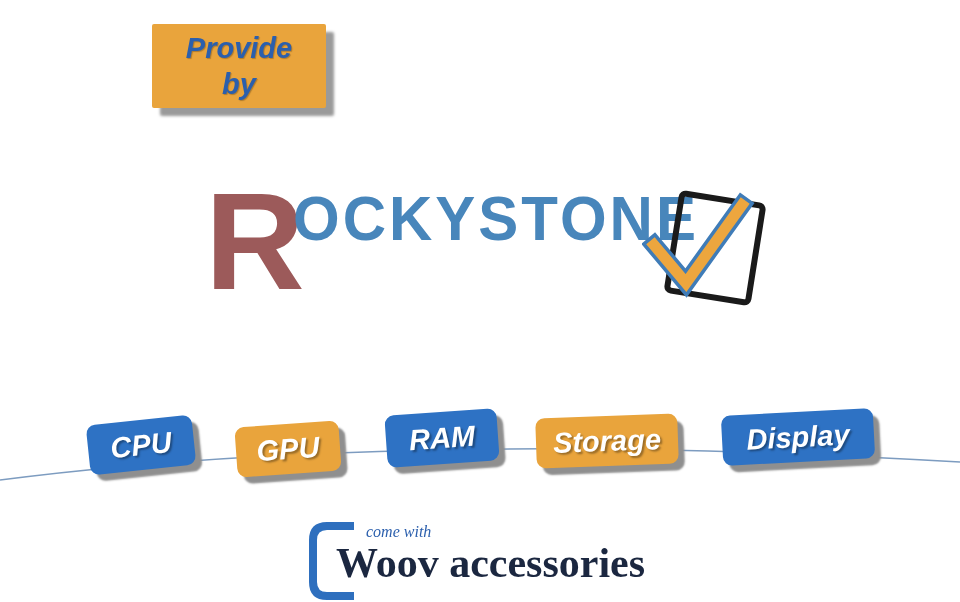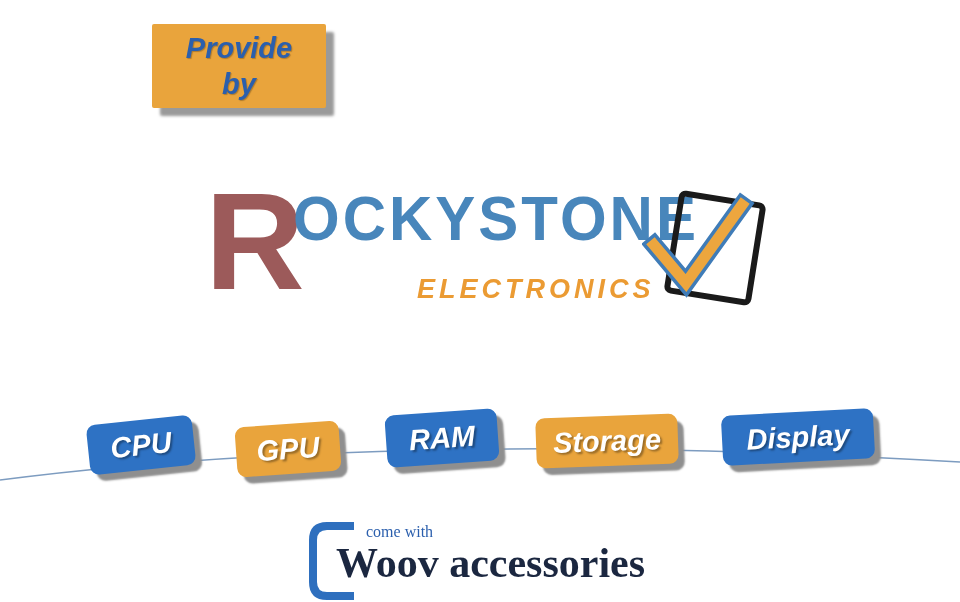--- a/index.html
+++ b/index.html
@@ -62,40 +62,40 @@
   #btn-storage{left:536px;top:416px;width:142px;transform:rotate(-2deg);}
   #btn-display{left:722px;top:412px;width:152px;transform:rotate(-3deg);}
 
   
   .footer{position:absolute;left:0;top:515px;width:960px;height:87px;}
   .bracket-icon{position:absolute;left:308px;top:6px;}
   .come-with{
     position:absolute;left:366px;top:8px;
     font-family:"Liberation Serif",serif;font-size:16px;
     color:var(--footer-blue,#2b5fad);
+    font-style:italic;
   }
   .brand{
     position:absolute;left:336px;top:24px;
     font-family:"Liberation Serif",serif;font-size:42px;
     color:var(--footer-text,#1b2740);white-space:nowrap;font-weight:bold;
   }
 </style>
 </head>
 <body>
 
 <div class="stage">
 
   <div class="provide-badge">
     <span>Provide by</span>
   </div>
 
   <div class="logo">
     <span class="logo-r">R</span>
     <span class="logo-name">OCKYSTONE</span>
-    <span class="logo-sub">ELECTRONICS</span>
     <svg class="check-icon" width="128" height="135" viewBox="0 0 128 135" aria-hidden="true">
       <rect x="32" y="18" width="82" height="98" rx="4" fill="none" stroke="#1a1a1a" stroke-width="6" transform="rotate(9 73 67)"></rect>
       <path d="M12 64 L44 102 L100 24" fill="none" stroke="#3f7cb8" stroke-width="18" stroke-linecap="square"></path>
       <path d="M12 64 L44 102 L100 24" fill="none" stroke="#eda63e" stroke-width="11" stroke-linecap="square"></path>
     </svg>
   </div>
 
   <svg class="curve" width="960" height="70" viewBox="0 0 960 70" aria-hidden="true">
     <path d="M0 48 C250 16 560 6 960 30" fill="none" stroke="#7d9cc0" stroke-width="1.5"></path>
   </svg>

